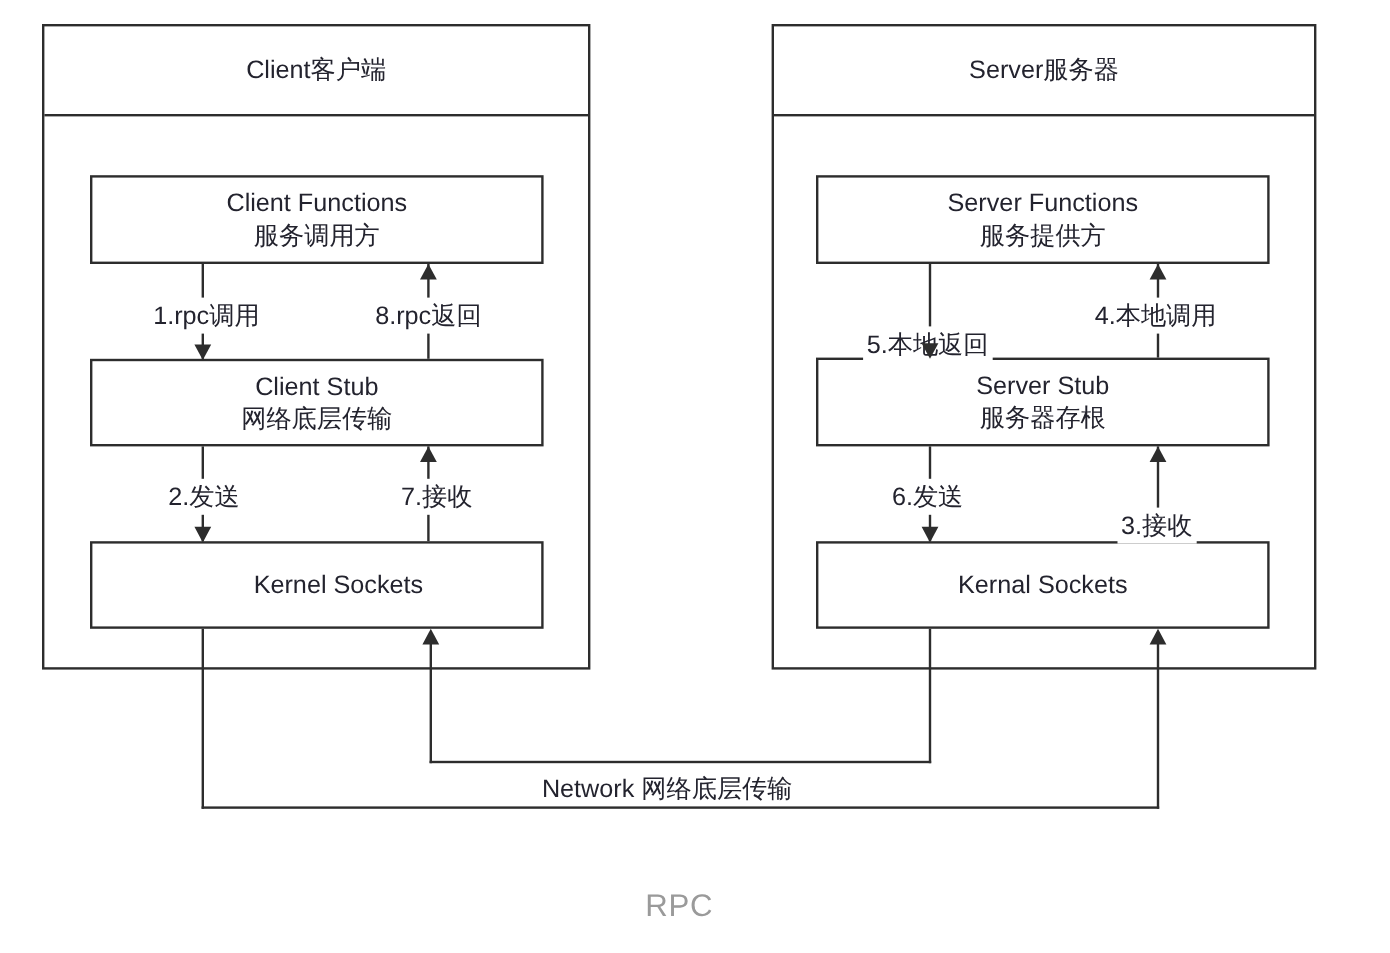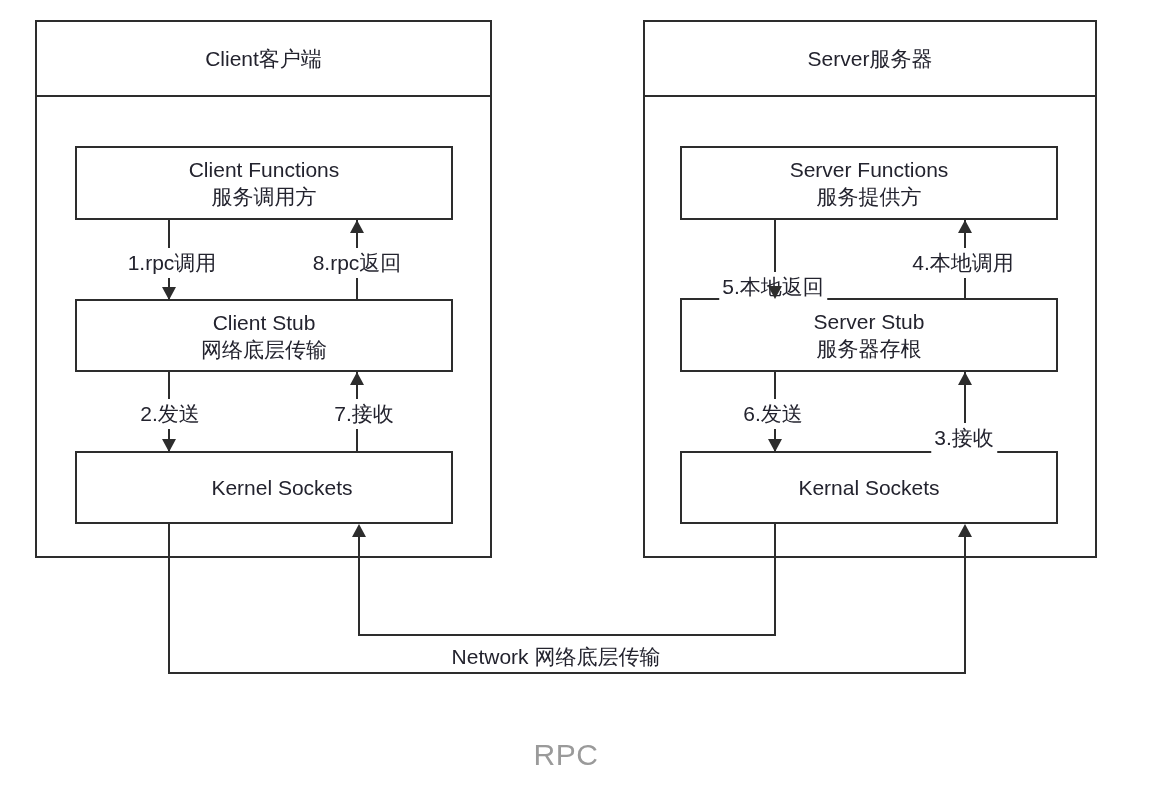--- a/index.html
+++ b/index.html
@@ -56,21 +56,21 @@
     position:absolute;
     transform:translate(-50%,-50%);
     font-size:21px;
     background:#ffffff;
     padding:0 4px;
     white-space:nowrap;
   }
   .caption{
     position:absolute;
     transform:translate(-50%,-50%);
-    font-size:30px;
+    font-size:26px;
     color:#9a9a9a;
     letter-spacing:0.5px;
   }
 </style>
 </head>
 <body>
 
 <div id="canvas">
 
   <div class="outer-box" style="left:35px;top:20px;width:457px;height:538px;">

